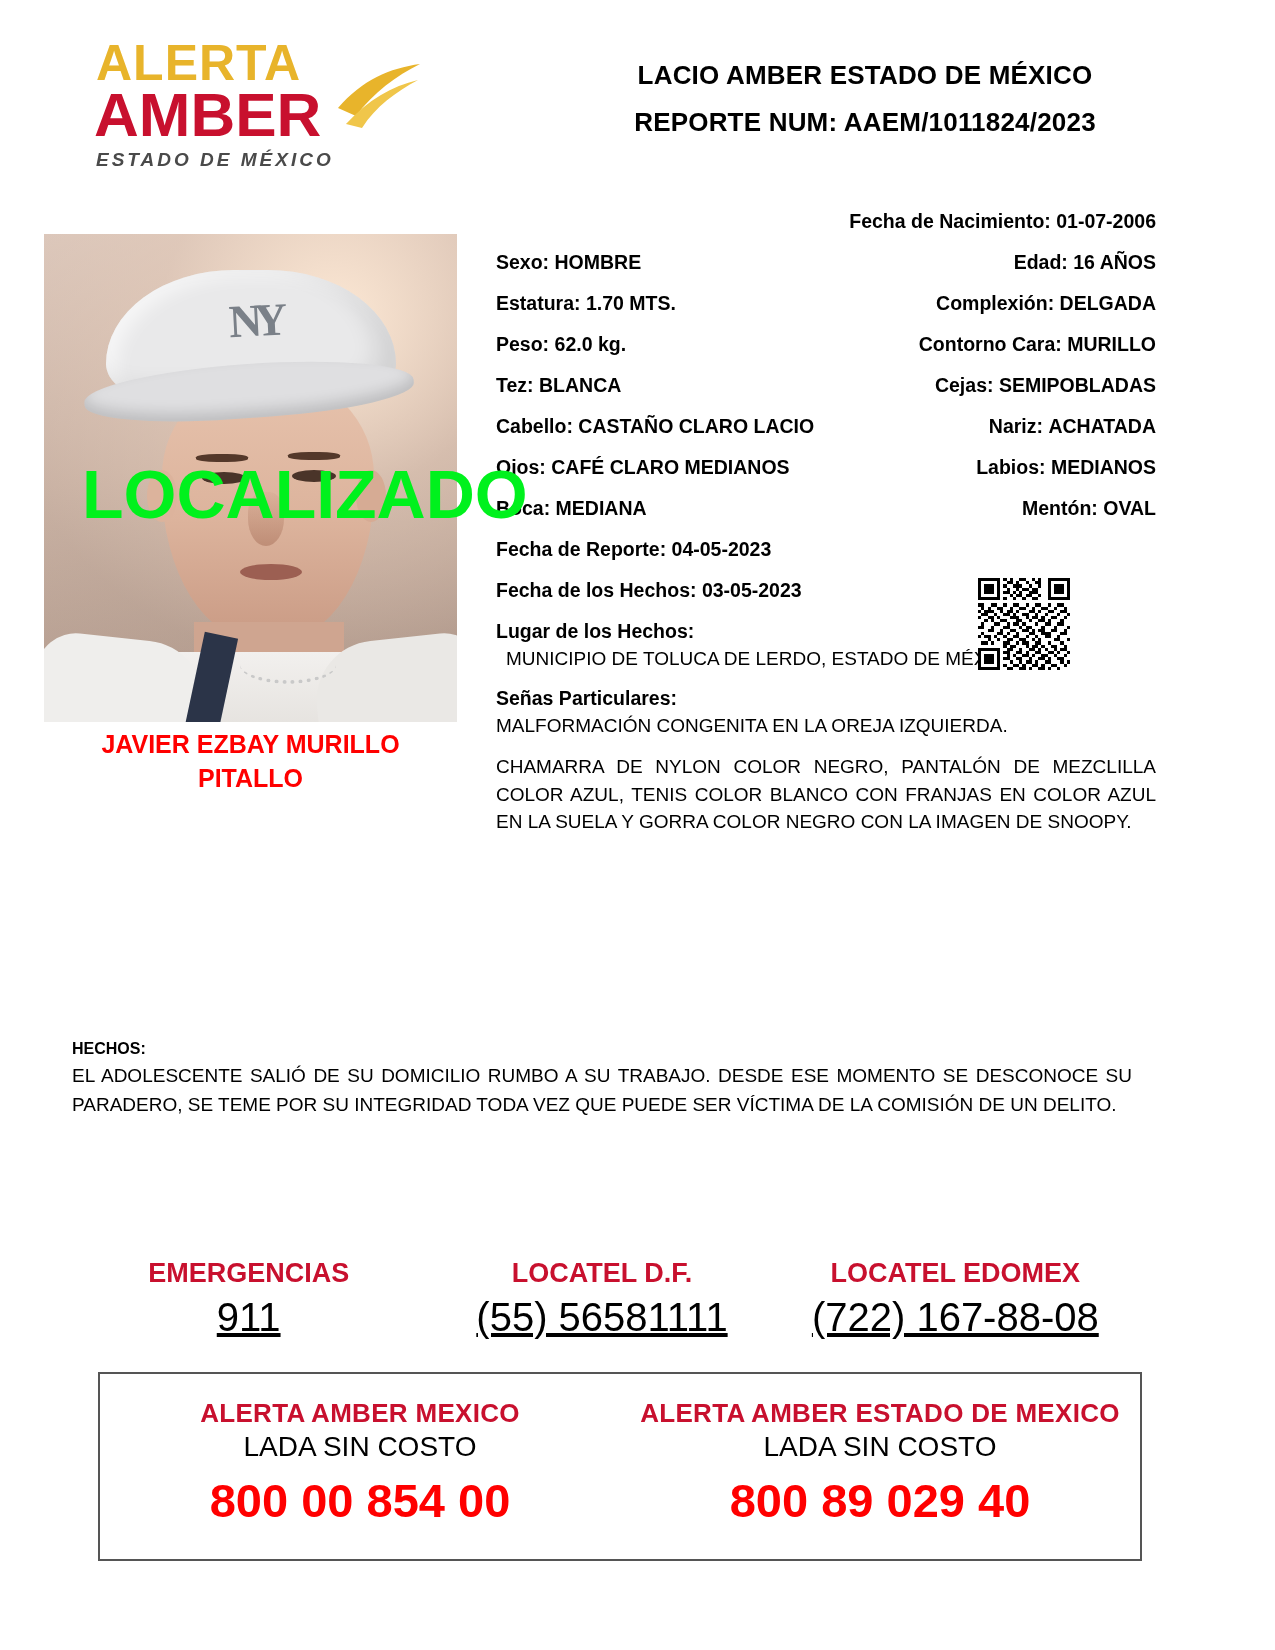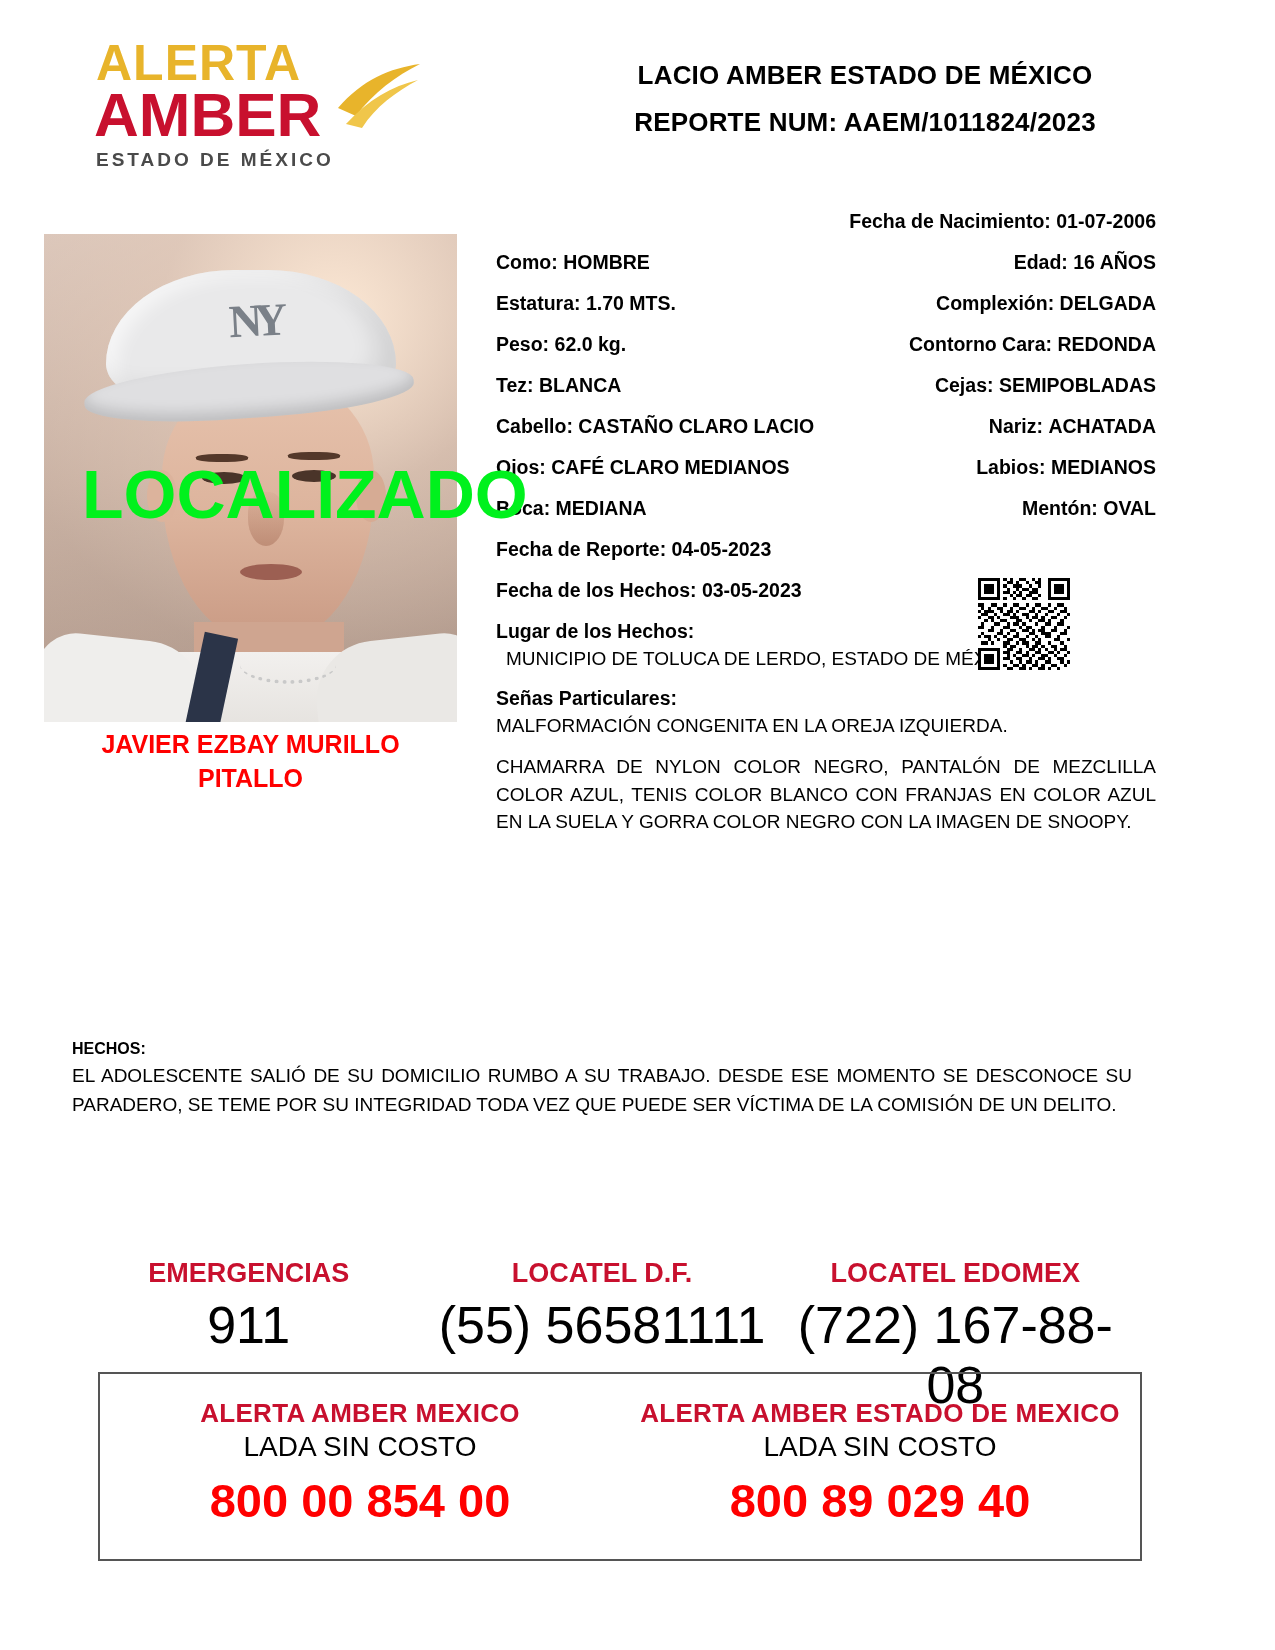--- a/index.html
+++ b/index.html
@@ -55,20 +55,21 @@
   }
   .logo-sub {
     font-family: "Liberation Sans", sans-serif;
     font-weight: bold;
     font-size: 19px;
     letter-spacing: 3px;
     color: #4a4a4a;
     margin-top: 4px;
     text-align: left;
     padding-left: 8px;
+    font-style: italic;
   }
   .logo-swoosh {
     position: absolute;
     right: -6px;
     top: 22px;
     width: 90px;
     height: 70px;
   }
 
   .header-titles {
@@ -279,23 +280,24 @@
     display: flex;
   }
   .phone-col { flex: 1; text-align: center; }
   .phone-col .p-label {
     color: #c8102e;
     font-weight: bold;
     font-size: 27px;
     margin-bottom: 6px;
   }
   .phone-col .p-num {
-    font-size: 52px;
+    font-size: 40px;
     font-weight: normal;
     color: #000;
+    text-decoration: underline;
   }
 
   .amber-box {
     position: absolute;
     left: 98px;
     top: 1372px;
     width: 1040px;
     height: 185px;
     border: 2px solid #555;
     display: flex;
@@ -380,21 +382,21 @@
 
   <div class="row right">
     <span class="cell">
       <span class="lab">Fecha de Nacimiento:</span>
       <span class="val">01-07-2006</span>
     </span>
   </div>
 
   <div class="row">
     <span class="cell">
-      <span class="lab">Como:</span>
+      <span class="lab">Sexo:</span>
       <span class="val">HOMBRE</span>
     </span>
     <span class="cell">
       <span class="lab">Edad:</span>
       <span class="val">16 AÑOS</span>
     </span>
   </div>
 
   <div class="row">
     <span class="cell">
@@ -407,21 +409,21 @@
     </span>
   </div>
 
   <div class="row">
     <span class="cell">
       <span class="lab">Peso:</span>
       <span class="val">62.0 kg.</span>
     </span>
     <span class="cell">
       <span class="lab">Contorno Cara:</span>
-      <span class="val">REDONDA</span>
+      <span class="val">MURILLO</span>
     </span>
   </div>
 
   <div class="row">
     <span class="cell">
       <span class="lab">Tez:</span>
       <span class="val">BLANCA</span>
     </span>
     <span class="cell">
       <span class="lab">Cejas:</span>

